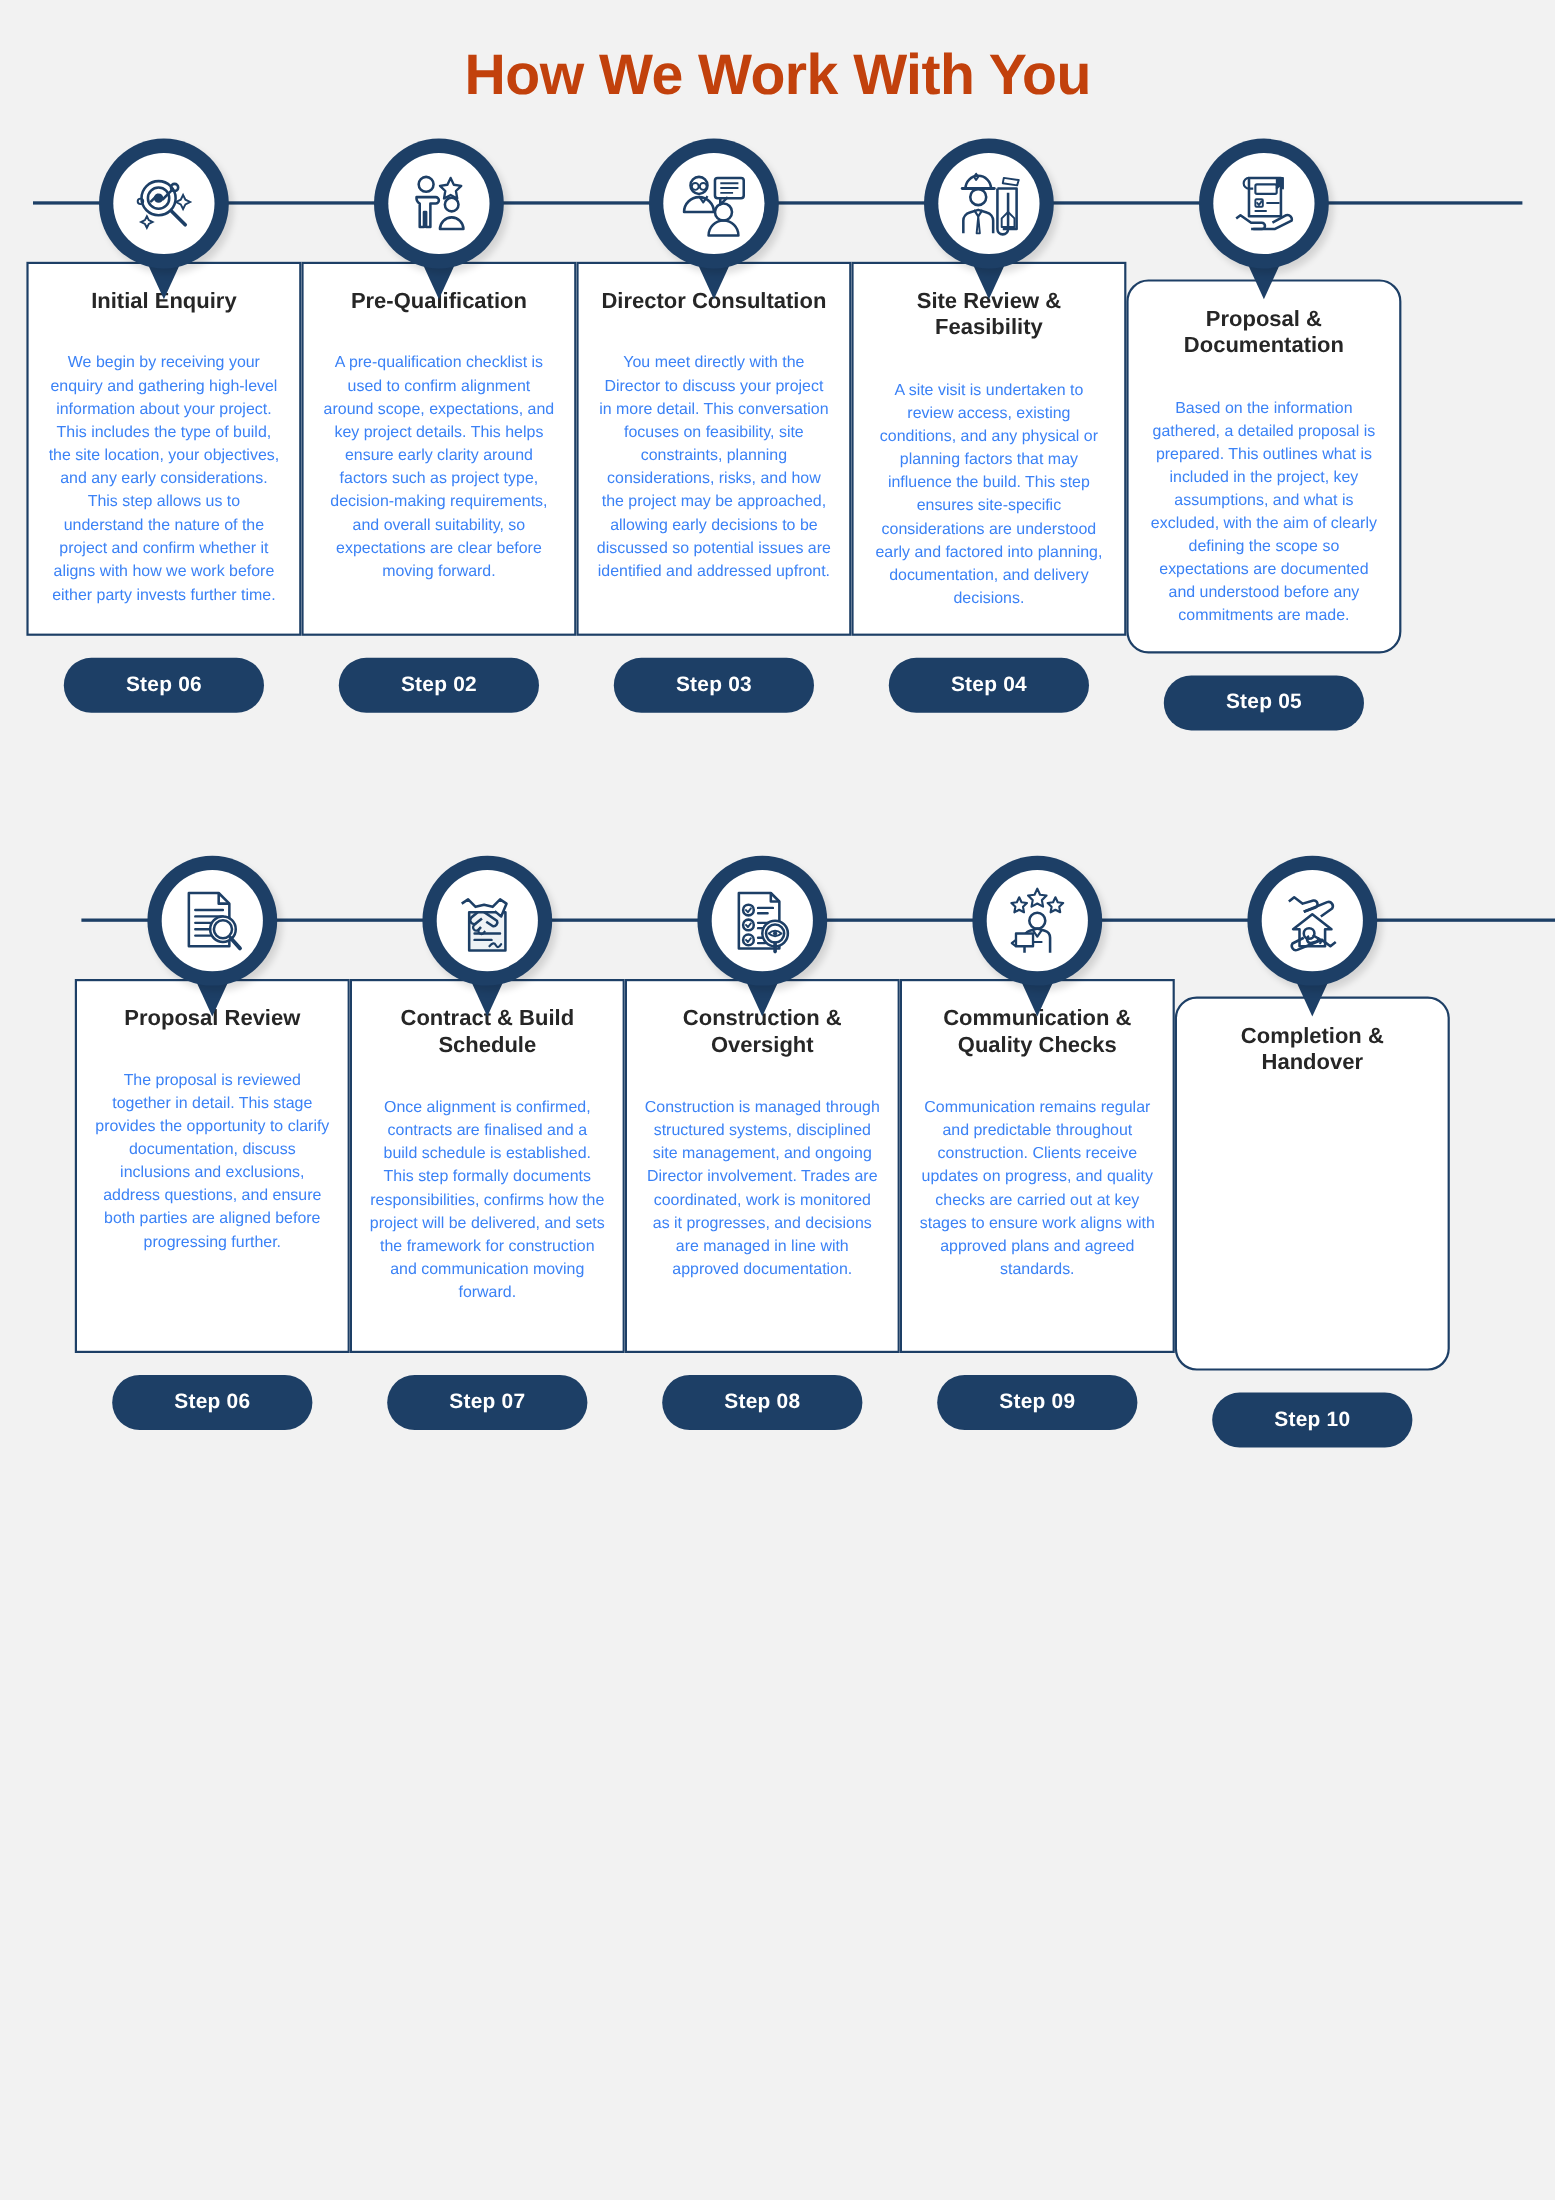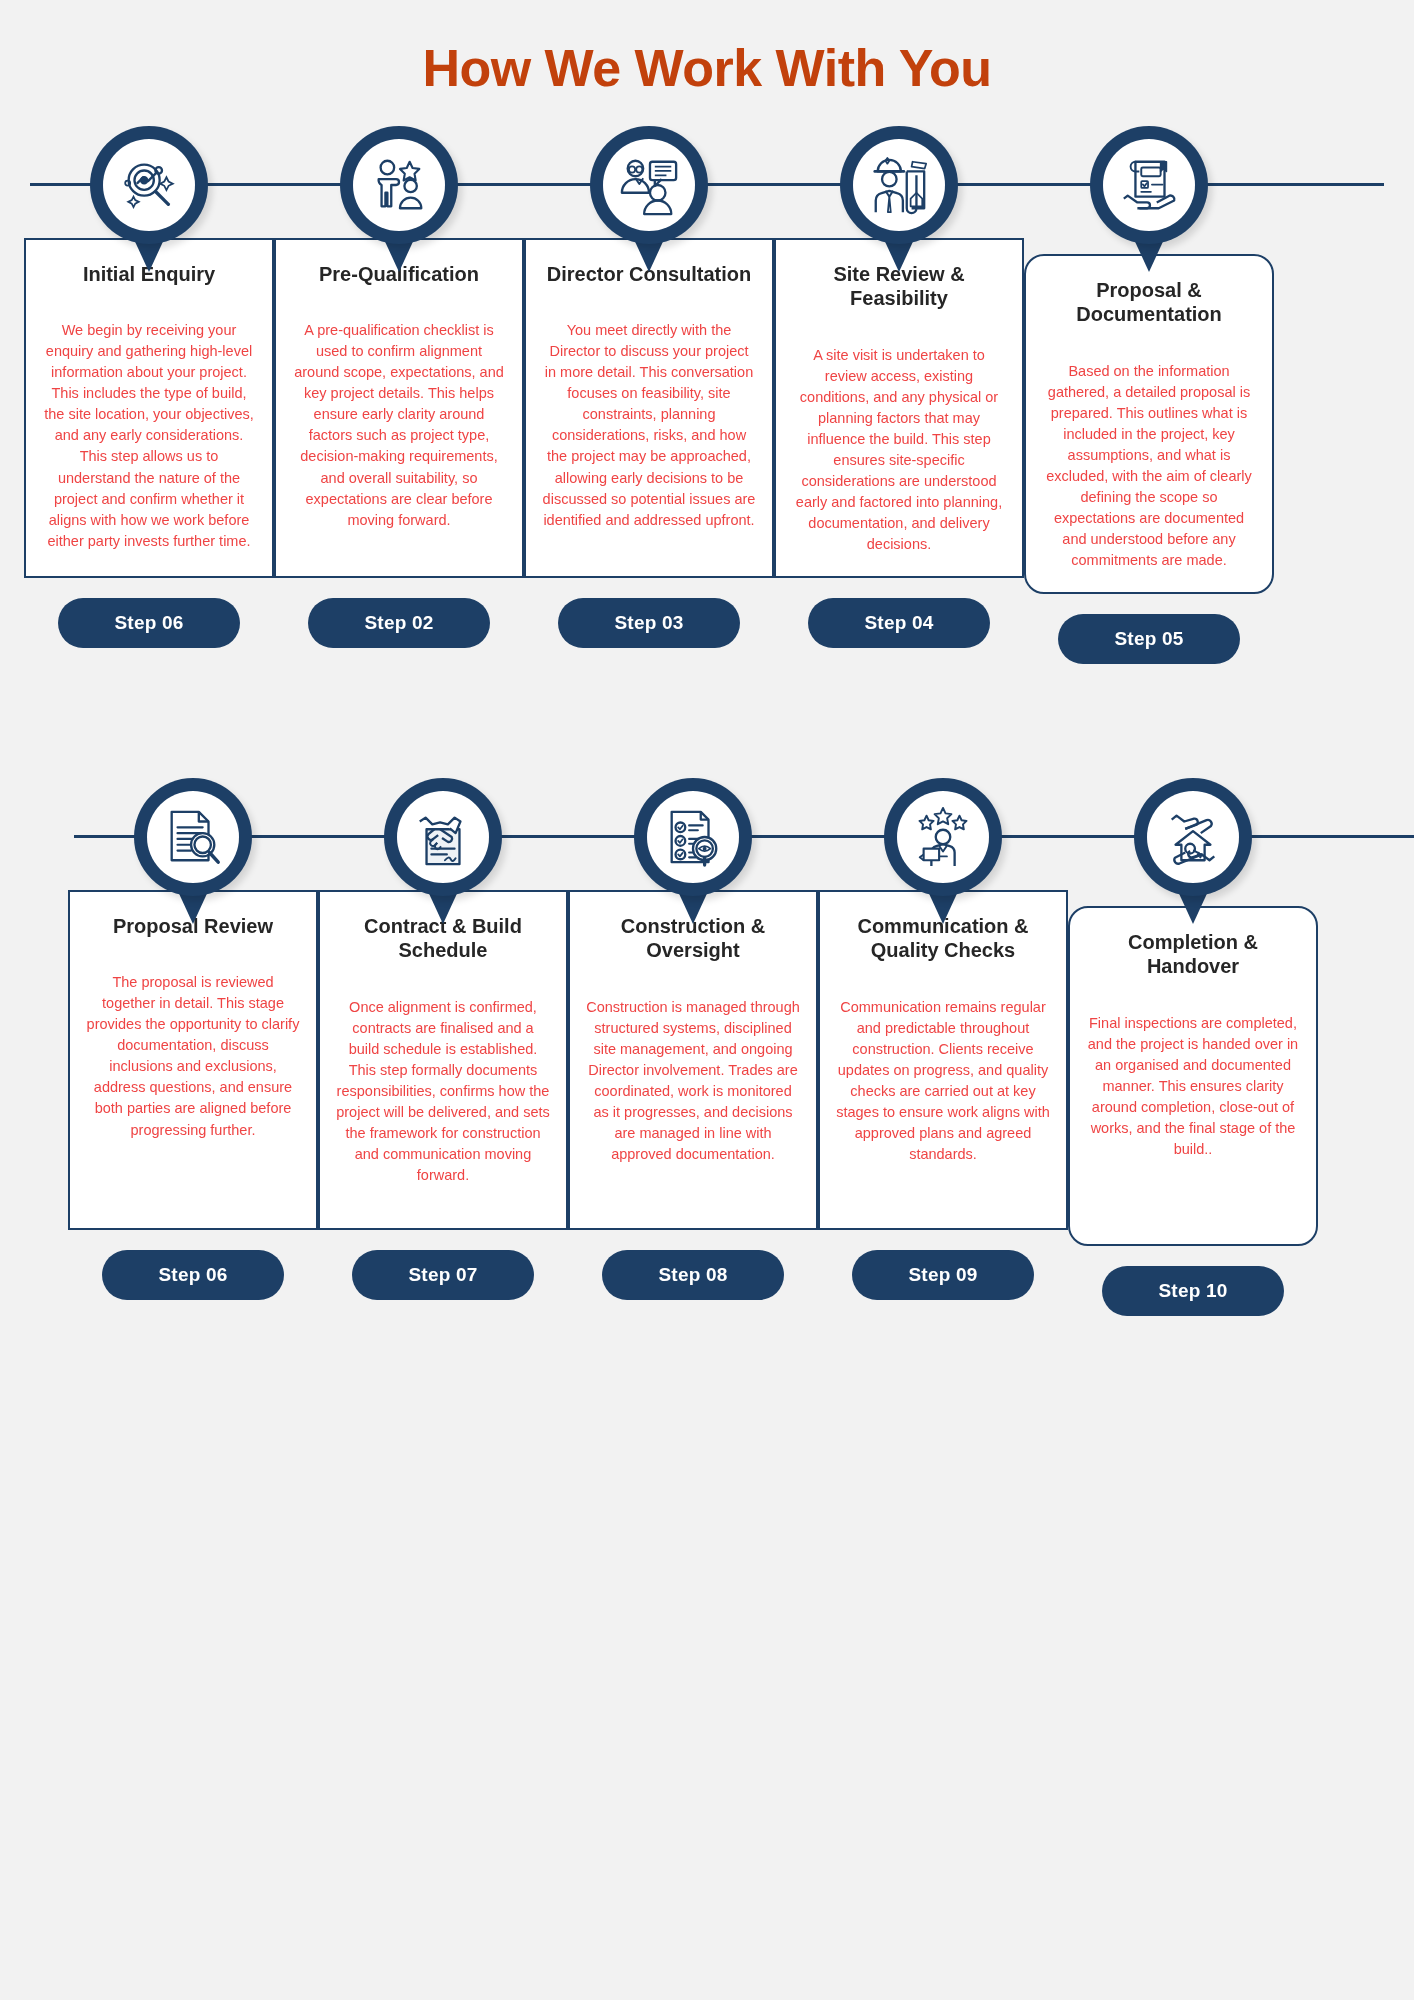--- a/index.html
+++ b/index.html
@@ -121,21 +121,21 @@
     font-size: 20px;
     font-weight: bold;
     color: #262626;
     text-align: center;
     line-height: 1.22;
     margin-top: 6px;
   }
   .card-body {
     font-size: 14.5px;
     line-height: 1.45;
-    color: #ef4444;
+    color: #3b82f6;
     text-align: center;
     margin-top: 34px;
   }
 
   
   .pill {
     margin-top: 20px;
     width: 182px;
     height: 50px;
     border-radius: 25px;
@@ -418,19 +418,18 @@
               <circle cx="29" cy="44" r="5"></circle>
               <path d="M33 46 l9 5 M38 48.5 l-1.5 3 M41 50 l-1.5 3" stroke-linecap="round" stroke-width="2.2"></path>
               <path d="M54 52 l-5 4 -8 -6 -10 3 a3.5 3.5 0 0 1 -2 -6.6" stroke-linejoin="round"></path>
               <path d="M40 50.4 l-22 9 a4 4 0 0 1 -4.6 -6 L24 48" stroke-linejoin="round"></path>
             </svg>
           </div>
         </div>
       </div>
       <div class="card">
         <div class="card-title">Completion &amp; Handover</div>
-        <div class="card-body">Final inspections are completed, and the project is handed over in an organised and documented manner. This ensures clarity around completion, close-out of works, and the final stage of the build..</div>
       </div>
       <div class="pill">Step 10</div>
     </div>
 
   </div>
 </div>
 
 </body></html>

